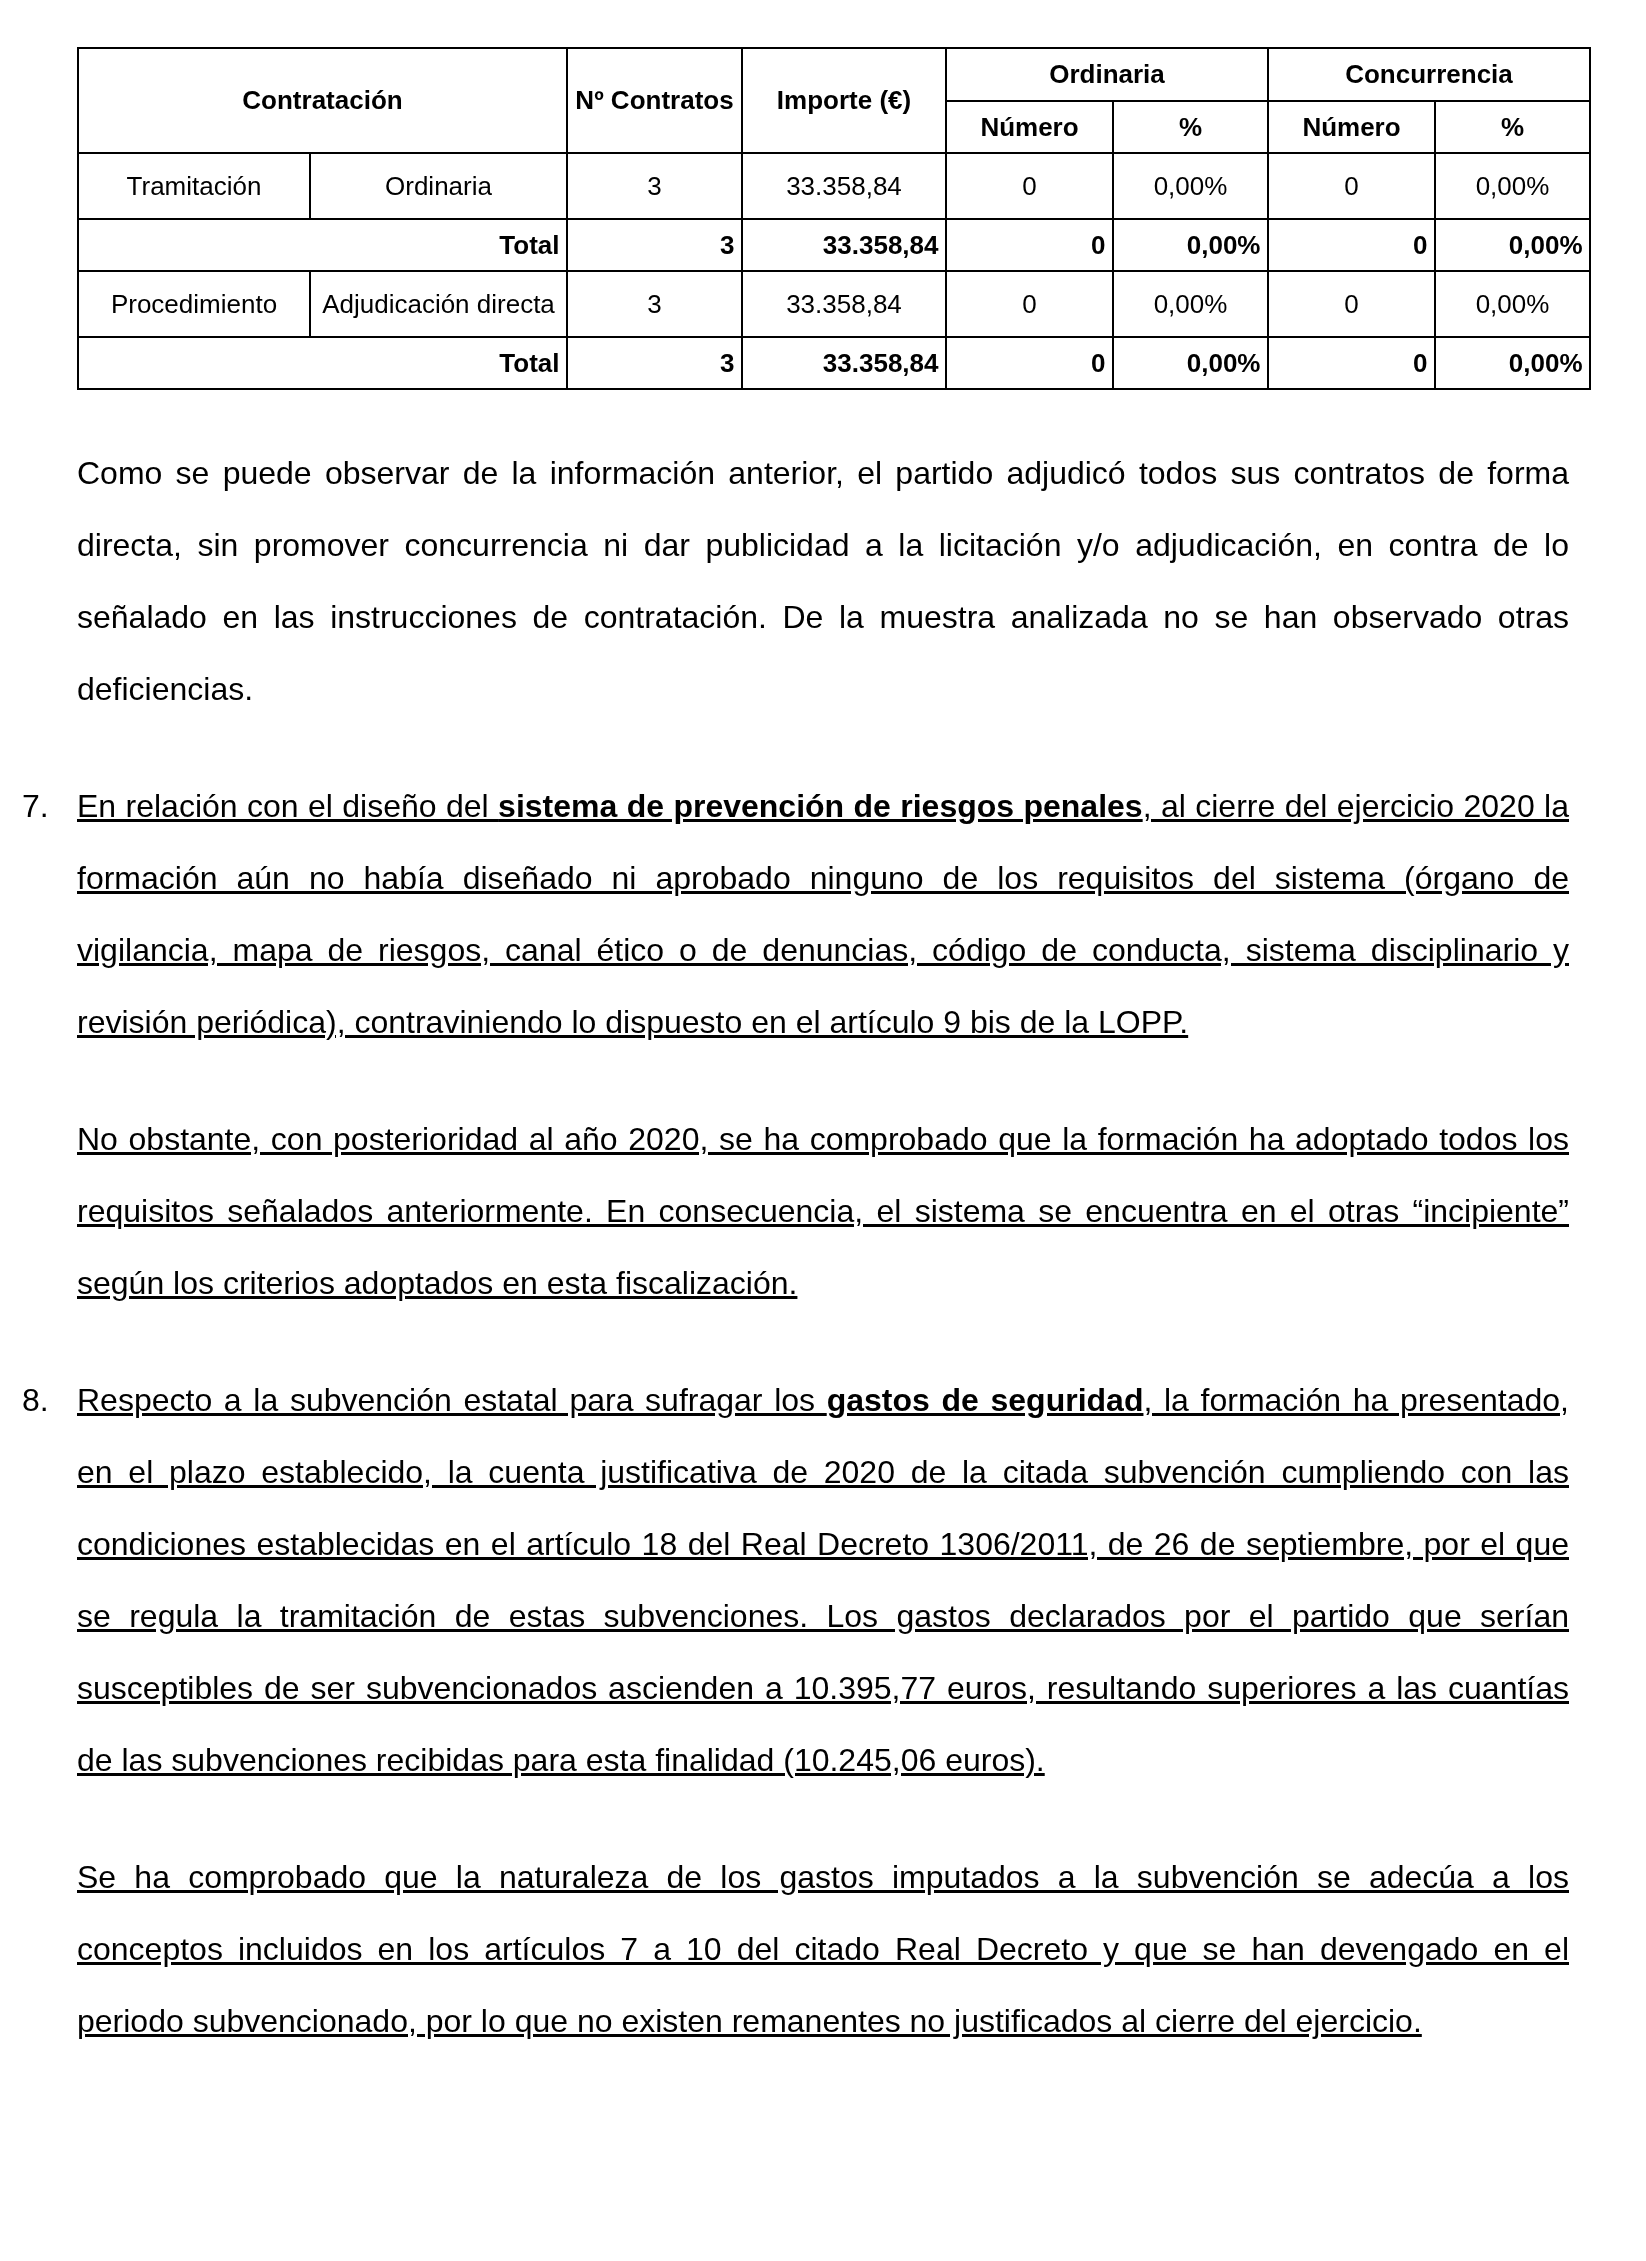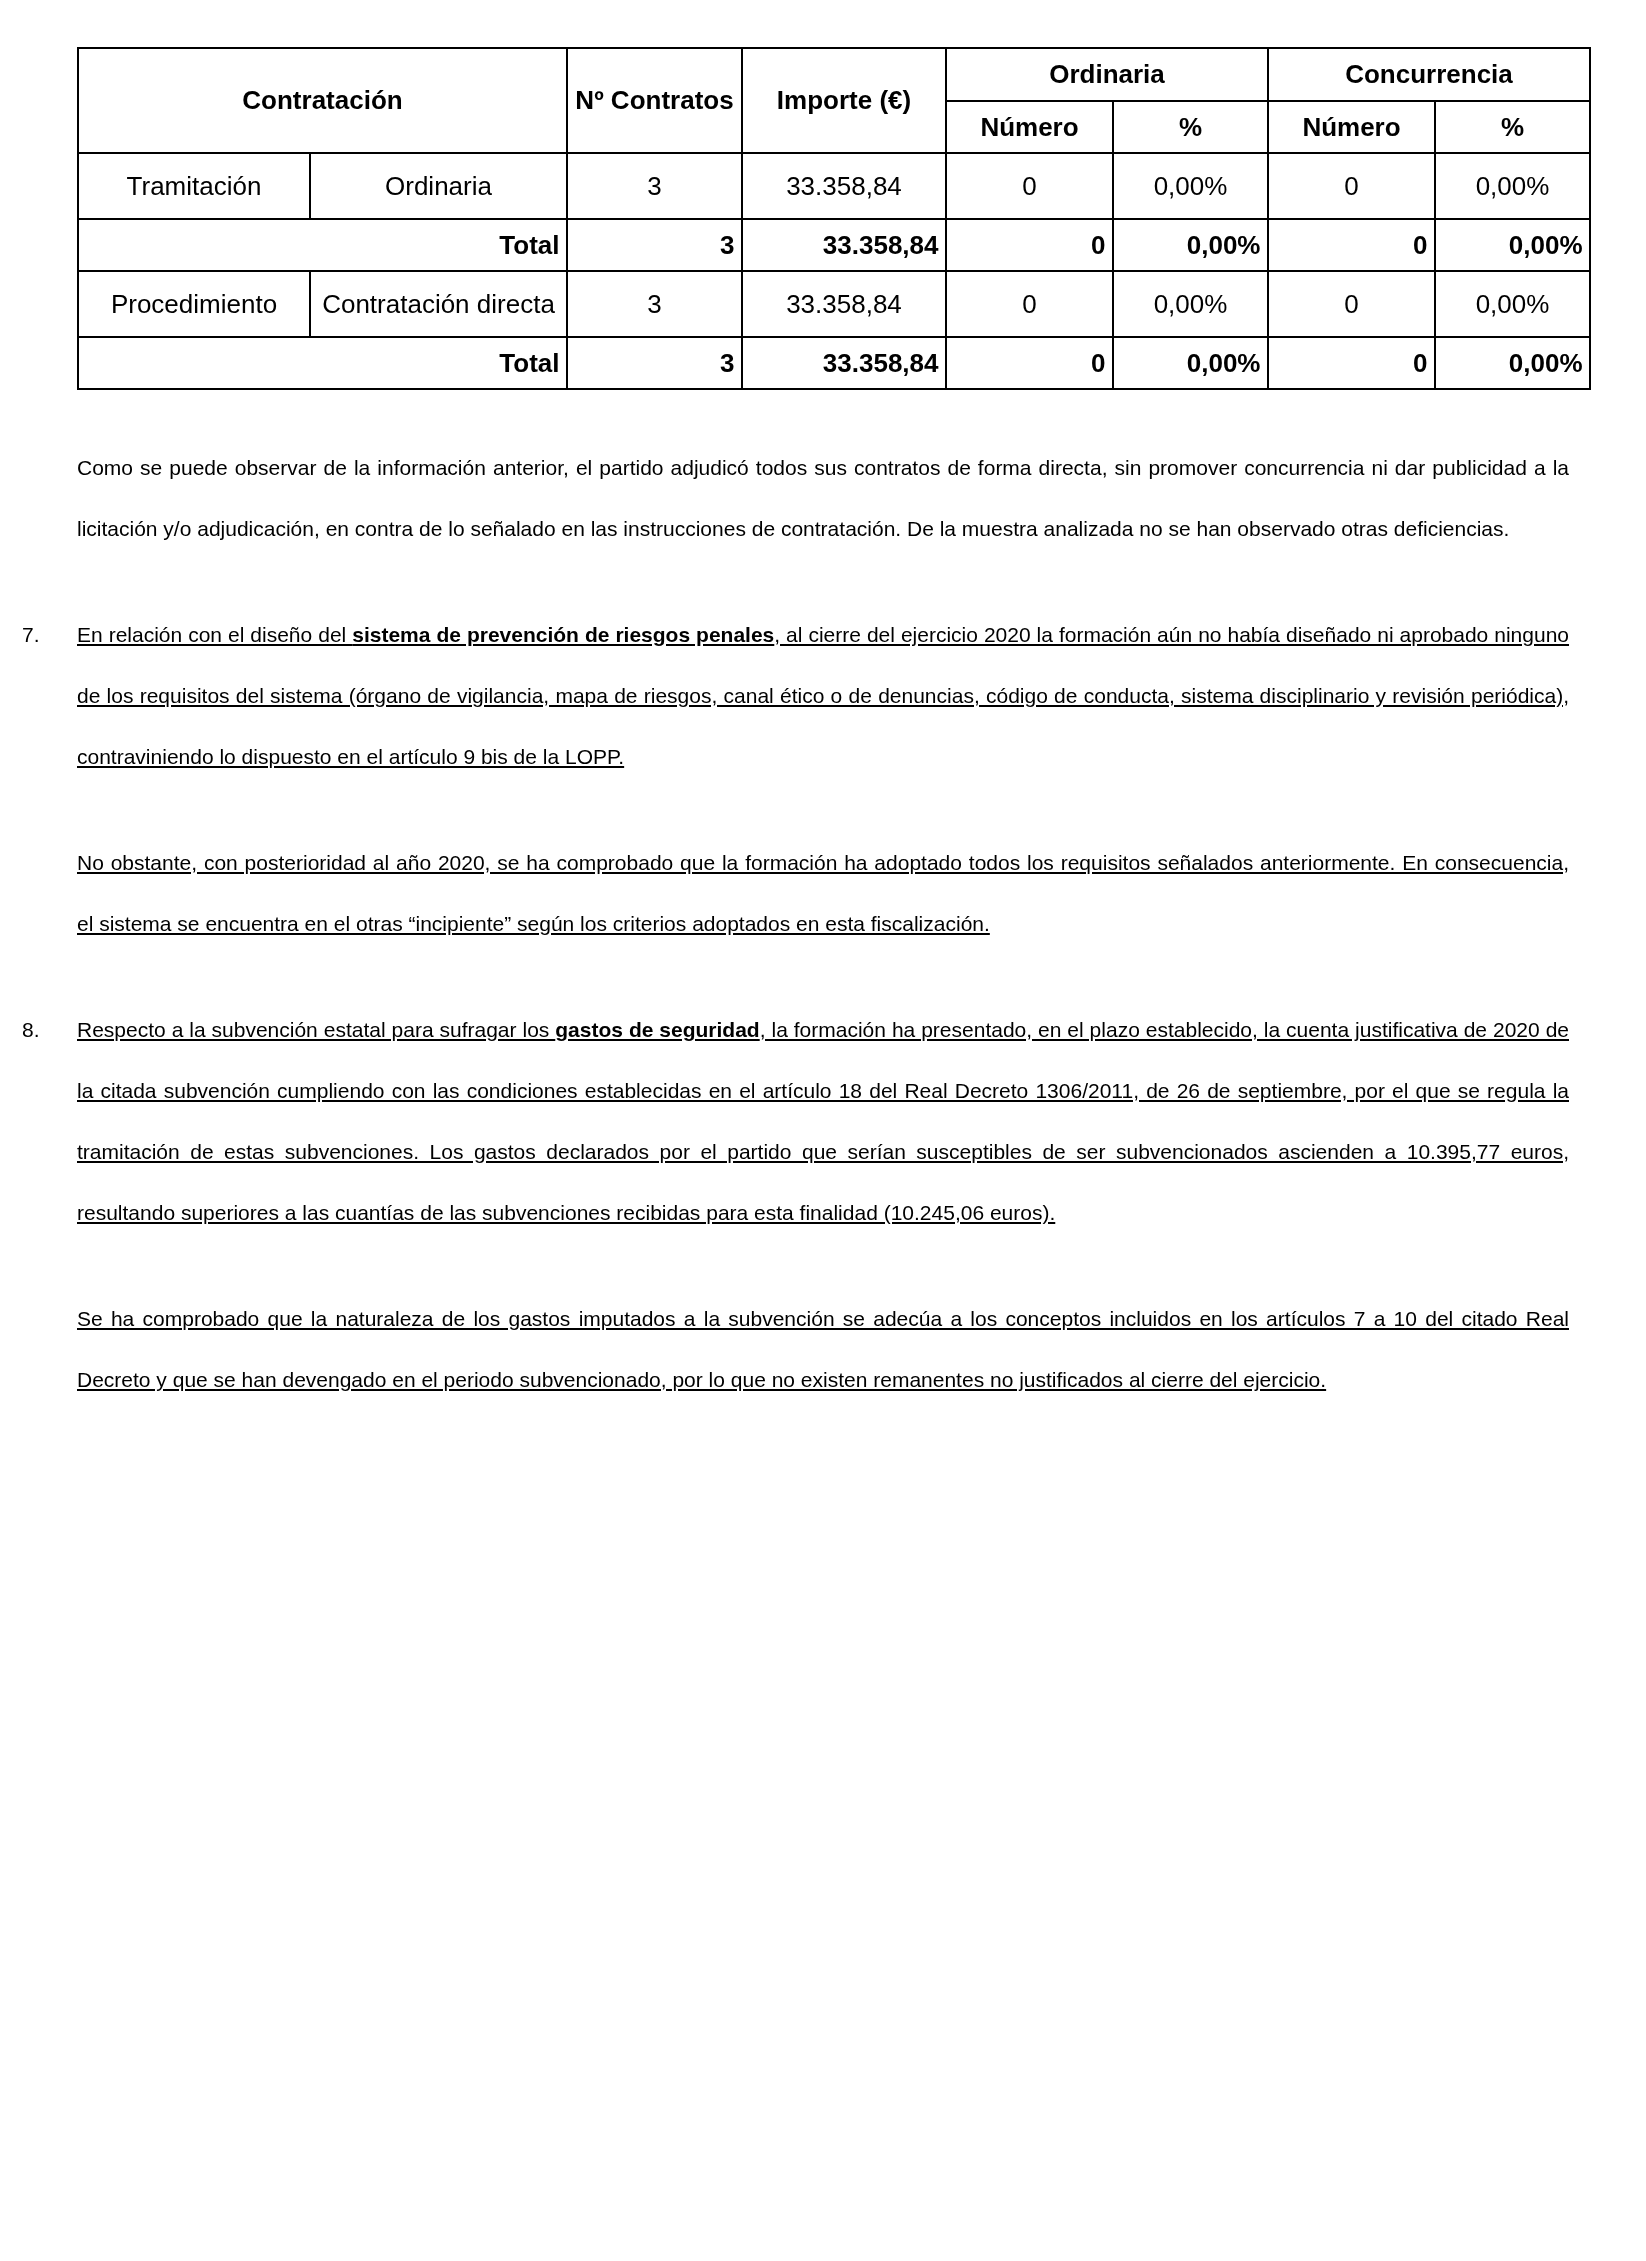--- a/index.html
+++ b/index.html
@@ -45,22 +45,22 @@
     font-weight: bold;
     text-align: right;
   }
   td.cell-left {
     text-align: left;
     padding-left: 11.4px;
   }
 
   
   .bodytext {
-    font-size: 21px;
-    line-height: 61px;
+    font-size: 32px;
+    line-height: 72px;
   }
   .para {
     text-align: justify;
     margin: 0 0 45px 0;
   }
   .intro {
     margin-top: 47px;
   }
   .item {
     display: flex;
@@ -126,21 +126,21 @@
         <td>3</td>
         <td>33.358,84</td>
         <td>0</td>
         <td>0,00%</td>
         <td>0</td>
         <td>0,00%</td>
       </tr>
 
       <tr class="row-data">
         <td>Procedimiento</td>
-        <td>Contratación directa</td>
+        <td>Adjudicación directa</td>
         <td>3</td>
         <td>33.358,84</td>
         <td>0</td>
         <td>0,00%</td>
         <td>0</td>
         <td>0,00%</td>
       </tr>
 
       <tr class="row-total">
         <td colspan="2" class="cell-left">Total</td>

